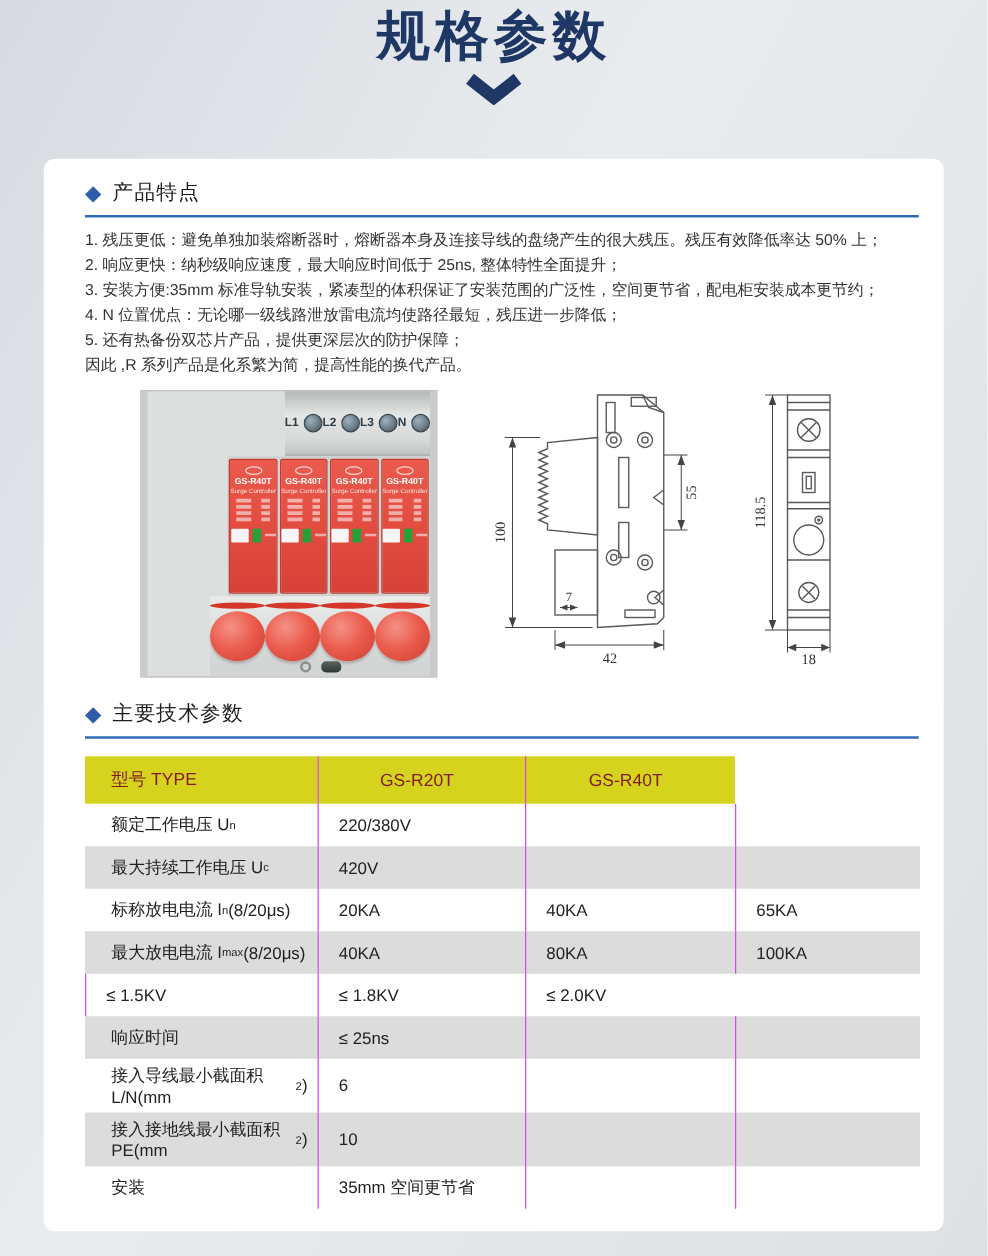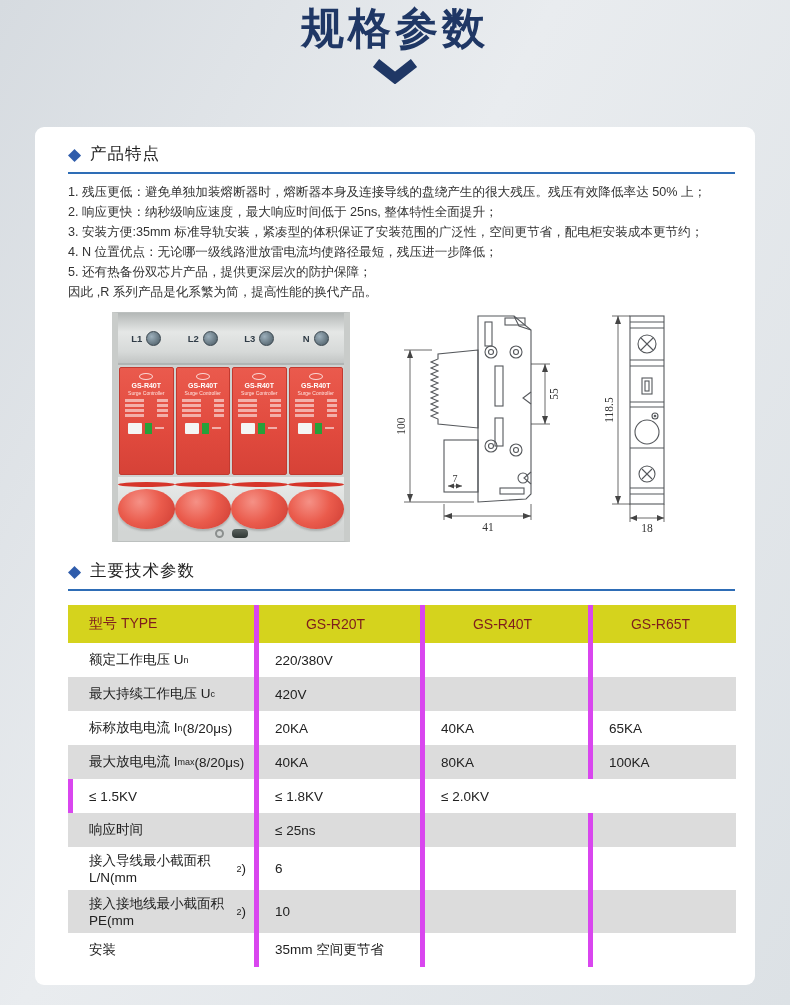--- a/index.html
+++ b/index.html
@@ -27,21 +27,21 @@
   
   .features { margin-top:8px; }
   .feat-line { font-size:12.6px; color:#333; line-height:20px; white-space:nowrap; }
   
   .media-row { display:flex; margin-top:4px; height:244px; }
   
   .photo {
     width:238px; height:230px; margin-left:44px; margin-top:6px;
     background:#dcdfde; border:1px solid #bcc0bf;
     border-left:6px solid #c9ccca; border-right:6px solid #c9ccca;
-    display:flex; flex-direction:column;
+    display:flex; flex-direction:column;align-items:flex-end;
   }
   .dev-top {
     height:52px; display:flex;
     background:linear-gradient(180deg,#b4b8b7 0%,#e5e7e6 38%,#d6d9d8 78%,#c2c5c4 100%);
     border-bottom:2px solid #b0b4b3;
   }
   .term-cell { flex:1; display:flex; align-items:center; justify-content:center; gap:4px; }
   .term-label { font-size:9.5px; font-weight:700; color:#2f3b46; }
   .screw { width:15px; height:15px; border-radius:50%;
     background:radial-gradient(circle at 35% 35%,#9db0bc,#46565f); border:1px solid #39464f; }
@@ -85,21 +85,21 @@
     transform:translate(-50%,-50%); white-space:nowrap;
   }
   .dim.v { transform:translate(-50%,-50%) rotate(-90deg); }
   .dim.small { font-size:10px; }
   
   .specs-section { margin-top:10px; }
   .spec-table { margin-top:14px; width:668px; font-size:13.5px; color:#222; }
   .t-row { display:grid; grid-template-columns:186px 166px 168px 148px; }
   .cell { min-height:34px; display:flex; align-items:center; padding:5px 8px 5px 16px; }
   .cell.c0 { padding-left:21px; }
-  .cell.sep { border-left:5px solid #d946ef; }
+  .cell.sep { border-left:1px solid #d946ef; }
   .t-head .cell { background:#d5d31d; min-height:38px; color:#7f1d1d; font-size:14px; }
   .t-head .cell.hc { justify-content:center; padding-left:0; }
   .t-row.gray .cell { background:#dcdcdc; }
   sub, sup { font-size:9px; line-height:0; }
 </style>
 </head>
 <body>
 
 <div class="page">
 
@@ -365,40 +365,39 @@
           <path class="dim-arrow" d="M230,10 l-3,8 h6 z"></path>
           <path class="dim-arrow" d="M230,198 l-3,-8 h6 z"></path>
 
           <line class="dim-line" x1="242" y1="198" x2="242" y2="216"></line>
           <line class="dim-line" x1="276" y1="198" x2="276" y2="216"></line>
           <line class="dim-line" x1="242" y1="212" x2="276" y2="212"></line>
           <path class="dim-arrow" d="M242,212 l7,-3 v6 z"></path>
           <path class="dim-arrow" d="M276,212 l-7,-3 v6 z"></path>
         </svg>
         <span class="dim v" style="left:13px;top:120px">100</span>
-        <span class="dim" style="left:100px;top:221px">41</span>
+        <span class="dim" style="left:100px;top:221px">42</span>
         <span class="dim small" style="left:67px;top:172px">7</span>
         <span class="dim v" style="left:166px;top:88px">55</span>
         <span class="dim v" style="left:221px;top:104px">118.5</span>
         <span class="dim" style="left:259px;top:222px">18</span>
       </div>
     </div>
 
     <section class="specs-section">
       <div class="sec-head">
         <span class="diamond">◆</span>
         <h2 class="sec-title">主要技术参数</h2>
       </div>
       <div class="sec-rule"></div>
       <div class="spec-table" id="spec-table">
           <div class="t-row t-head">
             <div class="cell c0">型号 TYPE</div>
             <div class="cell hc sep">GS-R20T</div>
             <div class="cell hc sep">GS-R40T</div>
-            <div class="cell hc sep">GS-R65T</div>
           </div>
           <div class="t-row">
             <div class="cell c0">额定工作电压 U<sub>n</sub></div>
             <div class="cell sep">220/380V</div>
             <div class="cell sep"></div>
             <div class="cell sep"></div>
           </div>
           <div class="t-row gray">
             <div class="cell c0">最大持续工作电压 U<sub>c</sub></div>
             <div class="cell sep">420V</div>

